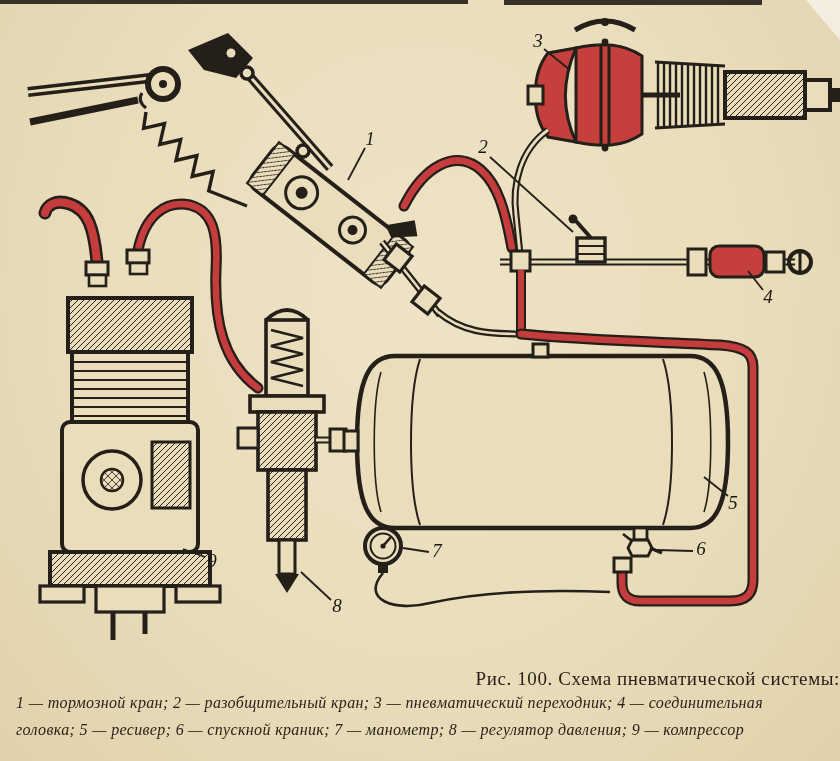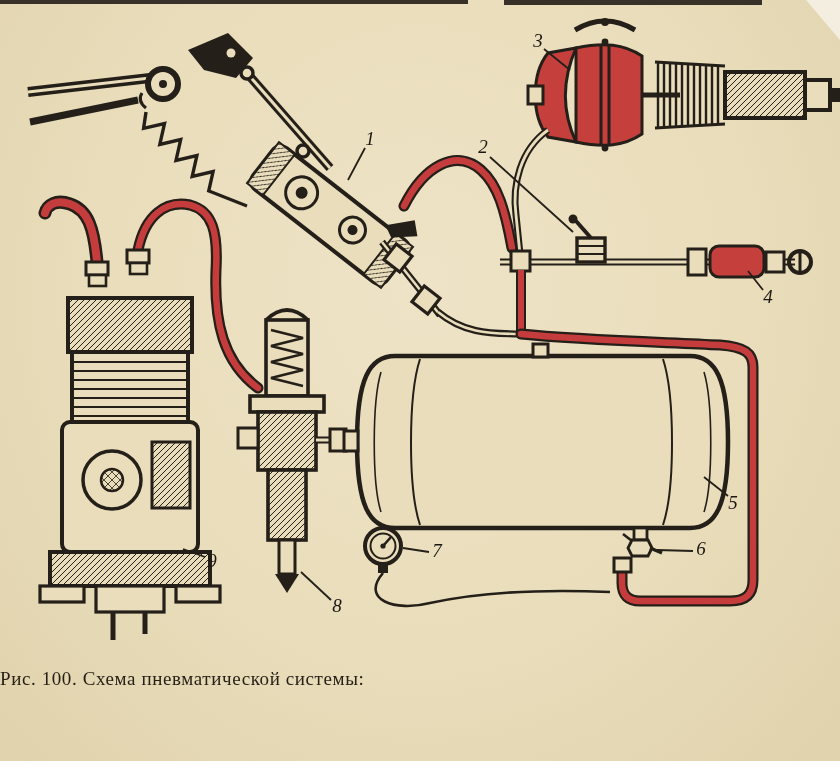--- a/index.html
+++ b/index.html
@@ -16,21 +16,21 @@
   .corner-light{
     position:absolute;top:0;right:0;width:34px;height:40px;
     background:#f6f2e6;clip-path:polygon(100% 0,0 0,100% 100%);opacity:.85;
   }
   svg.diagram{display:block;position:absolute;top:0;left:0;}
   .caption{
     position:absolute;left:0;right:0;top:668px;
     color:#261f16;
   }
   .caption-title{
-    text-align:left;
+    text-align:right;
     font-size:19px;
     letter-spacing:.6px;
     margin:0 0 2px 0;
   }
   .legend{margin:0;padding:0 14px 0 16px;}
   .legend p{
     margin:0 0 4px 0;
     font-style:italic;
     font-size:16px;
     letter-spacing:.35px;
@@ -281,14 +281,18 @@
       <text class="plabel" x="733" y="509">5</text>
       <text class="plabel" x="701" y="555">6</text>
       <text class="plabel" x="437" y="557">7</text>
       <text class="plabel" x="337" y="612">8</text>
       <text class="plabel" x="212" y="567">9</text>
     </g>
   </svg>
 
   <div class="caption">
     <p class="caption-title">Рис. 100. Схема пневматической системы:</p>
+    <div class="legend">
+      <p>1 — тормозной кран; 2 — разобщительный кран; 3 — пневматический переходник; 4 — соединительная</p>
+      <p>головка; 5 — ресивер; 6 — спускной краник; 7 — манометр; 8 — регулятор давления; 9 — компрессор</p>
+    </div>
   </div>
 </div>
 
 </body></html>

